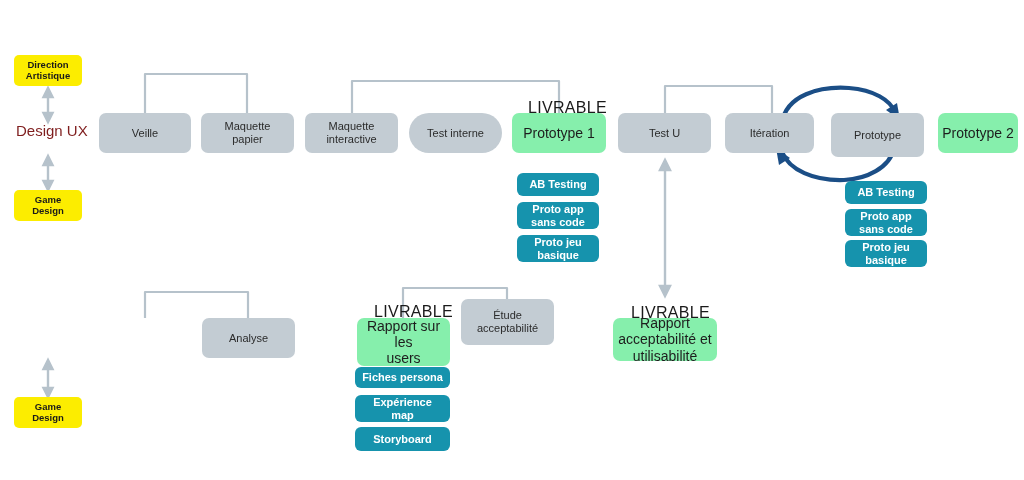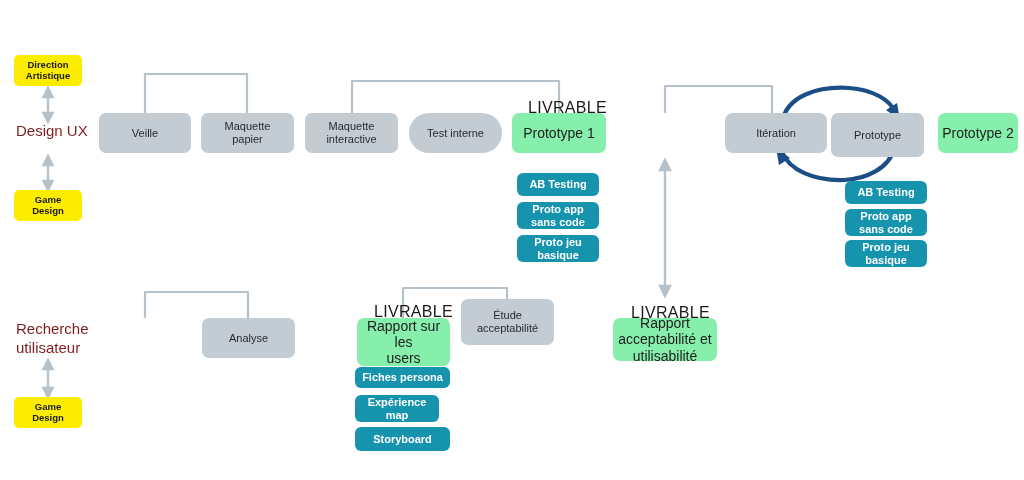--- a/index.html
+++ b/index.html
@@ -123,38 +123,37 @@
       <path d="M782,123 C786,95 820,86 849,88 C874,90 890,100 895,112"></path>
       <path d="M894,148 C890,168 866,179 844,180 C814,181 789,170 782,152"></path>
     </g>
     <g fill="#1b4e86">
       <polygon points="900,120 886,110 897,103"></polygon>
       <polygon points="776,148 790,158 779,165"></polygon>
     </g>
   </svg>
 
   <div class="lane-label" style="left:16px; top:122px; width:110px;">Design UX</div>
-  <div class="lane-label" style="left:16px; top:320px; width:110px;">Recherche
-utilisateur</div>
 
   <div class="node yellow" style="left:14px; top:55px; width:68px; height:31px;">Direction
 Artistique</div>
   <div class="node yellow" style="left:14px; top:190px; width:68px; height:31px;">Game
 Design</div>
   <div class="node yellow" style="left:14px; top:397px; width:68px; height:31px;">Game
 Design</div>
 
   <div class="node gray" style="left:99px; top:113px; width:92px; height:40px;">Veille</div>
   <div class="node gray" style="left:201px; top:113px; width:93px; height:40px;">Maquette
 papier</div>
   <div class="node gray" style="left:305px; top:113px; width:93px; height:40px;">Maquette
 interactive</div>
   <div class="node gray" style="left:409px; top:113px; width:93px; height:40px;border-radius:20px;">Test interne</div>
   <div class="node green" style="left:512px; top:113px; width:94px; height:40px;">Prototype 1</div>
-  <div class="node gray" style="left:725px; top:113px; width:102px; height:40px;border-radius:8px;">Itération</div>
+  <div class="node gray" style="left:618px; top:113px; width:93px; height:40px;">Test U</div>
+  <div class="node gray" style="left:725px; top:113px; width:89px; height:40px;border-radius:8px;">Itération</div>
   <div class="node gray" style="left:831px; top:113px; width:93px; height:44px;">Prototype</div>
   <div class="node green" style="left:938px; top:113px; width:80px; height:40px;">Prototype 2</div>
 
   <div class="livrable" style="left:528px; top:99px;">LIVRABLE</div>
 
   <div class="node teal" style="left:517px; top:173px; width:82px; height:23px;">AB Testing</div>
   <div class="node teal" style="left:517px; top:202px; width:82px; height:27px;">Proto app
 sans code</div>
   <div class="node teal" style="left:517px; top:235px; width:82px; height:27px;">Proto jeu
 basique</div>
@@ -171,17 +170,17 @@
   <div class="node gray" style="left:461px; top:299px; width:93px; height:46px;">Étude
 acceptabilité</div>
   <div class="node green" style="left:613px; top:318px; width:104px; height:43px;">Rapport
 acceptabilité et
 utilisabilité</div>
 
   <div class="livrable" style="left:374px; top:303px;">LIVRABLE</div>
   <div class="livrable" style="left:631px; top:304px;">LIVRABLE</div>
 
   <div class="node teal" style="left:355px; top:367px; width:95px; height:21px;border-radius:6px;">Fiches persona</div>
-  <div class="node teal" style="left:355px; top:395px; width:84px; height:27px;">Expérience
+  <div class="node teal" style="left:355px; top:395px; width:95px; height:27px;">Expérience
 map</div>
   <div class="node teal" style="left:355px; top:427px; width:95px; height:24px;">Storyboard</div>
 
 </div>
 
 </body></html>

